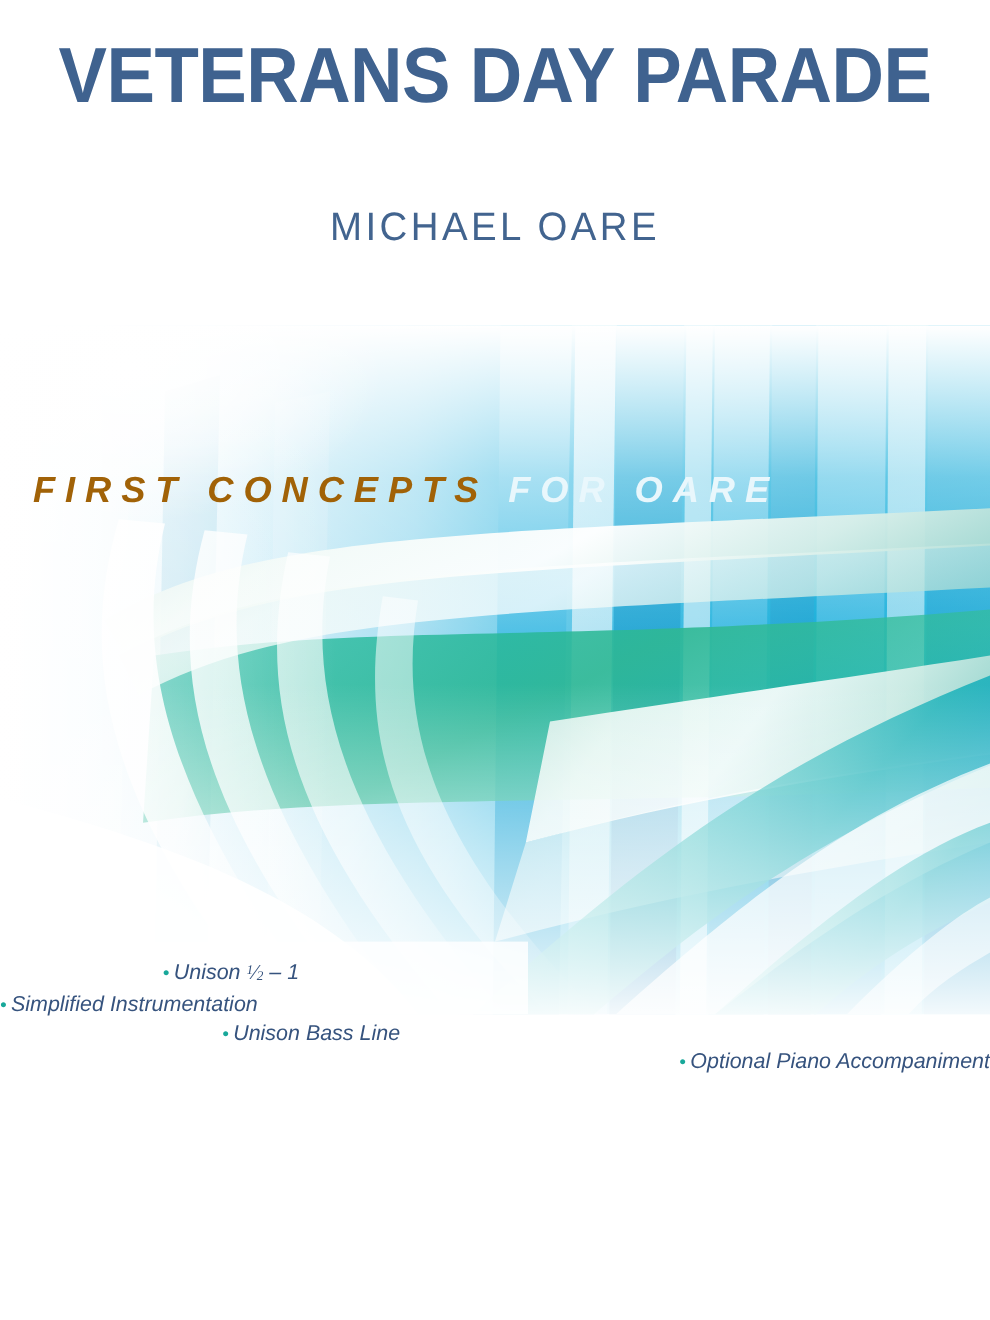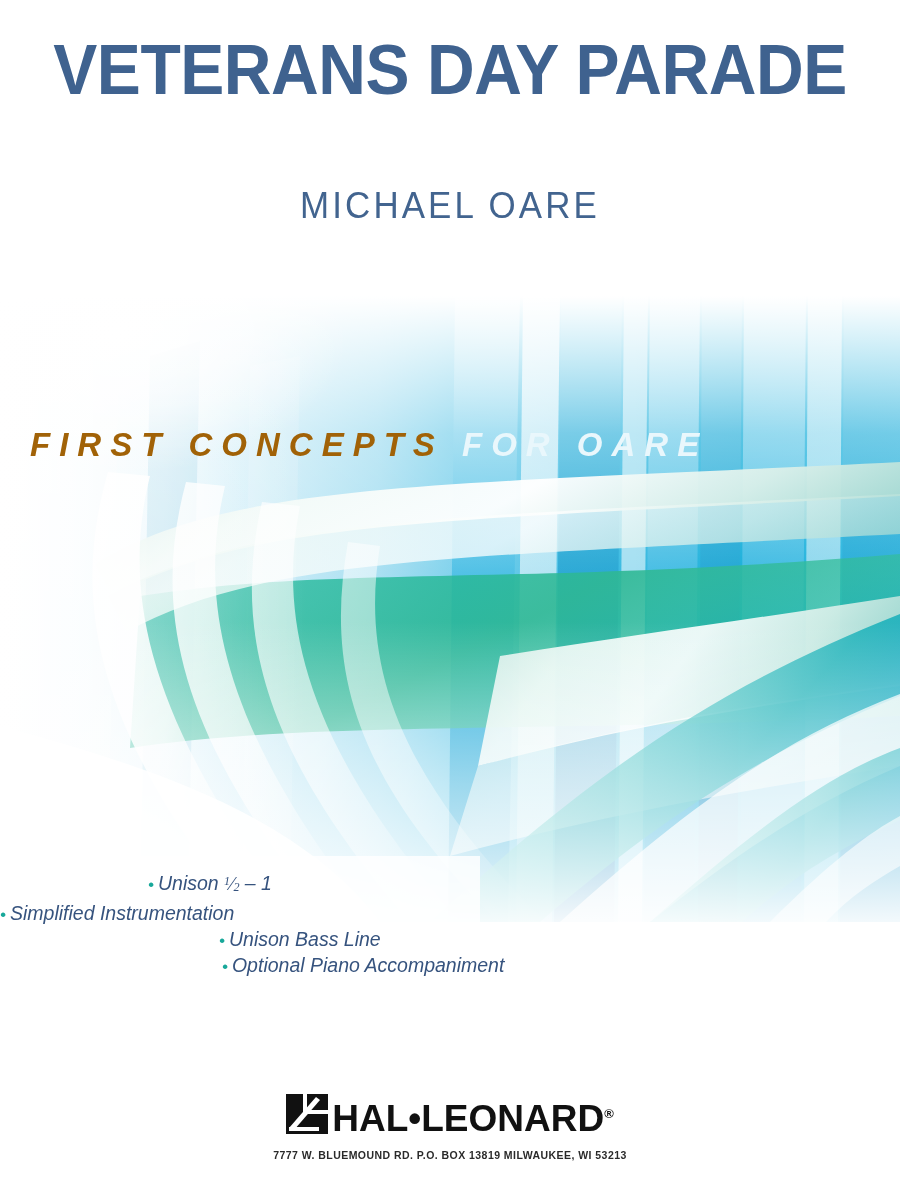--- a/index.html
+++ b/index.html
@@ -102,22 +102,22 @@
     white-space: nowrap;
   }
   .feature .dot {
     color: #18a89a;
     font-size: 17px;
     margin-right: 4px;
     line-height: 1;
   }
   .f0 { padding-left: 148px; }
   .f1 { }
-  .f2 { padding-left: 202px; margin-left: 17px; }
-  .f3 { padding-left: 222px; }
+  .f2 { padding-left: 202px; }
+  .f3 { padding-left: 222px; text-align: right; }
 
   .frac {
     display: inline-block;
     font-style: italic;
     position: relative;
     top: 0;
     letter-spacing: 0;
     font-family: Liberation Serif, serif;
   }
   .frac sup { font-size: 0.62em; vertical-align: 0.45em; }
@@ -329,28 +329,14 @@
     <div class="feature f2">
       <span class="dot">•</span><span>Unison Bass Line</span>
     </div>
 
     <div class="feature f3">
       <span class="dot">•</span><span>Optional Piano Accompaniment</span>
     </div>
 
   </div>
 
-  <div class="footer">
-    <div class="hl-logo-row">
-      <svg class="hl-mark" width="42" height="44" viewBox="0 0 42 44">
-        <rect x="0" y="0" width="42" height="44" fill="#111111"></rect>
-        <rect x="17" y="0" width="4" height="18" fill="#ffffff"></rect>
-        <rect x="21" y="16" width="21" height="4" fill="#ffffff"></rect>
-        <path d="M 30 3 L 34 6 L 8 36 L 3 34 Z" fill="#ffffff"></path>
-        <rect x="3" y="33" width="30" height="4" fill="#ffffff"></rect>
-        <rect x="0" y="40" width="42" height="4" fill="#ffffff"></rect>
-      </svg>
-      <span class="hl-word"><span>HAL•LEONARD</span><span class="reg">®</span></span>
-    </div>
-    <div class="hl-addr">7777 W. BLUEMOUND RD. P.O. BOX 13819 MILWAUKEE, WI 53213</div>
-  </div>
 
 </div>
 
 </body></html>

